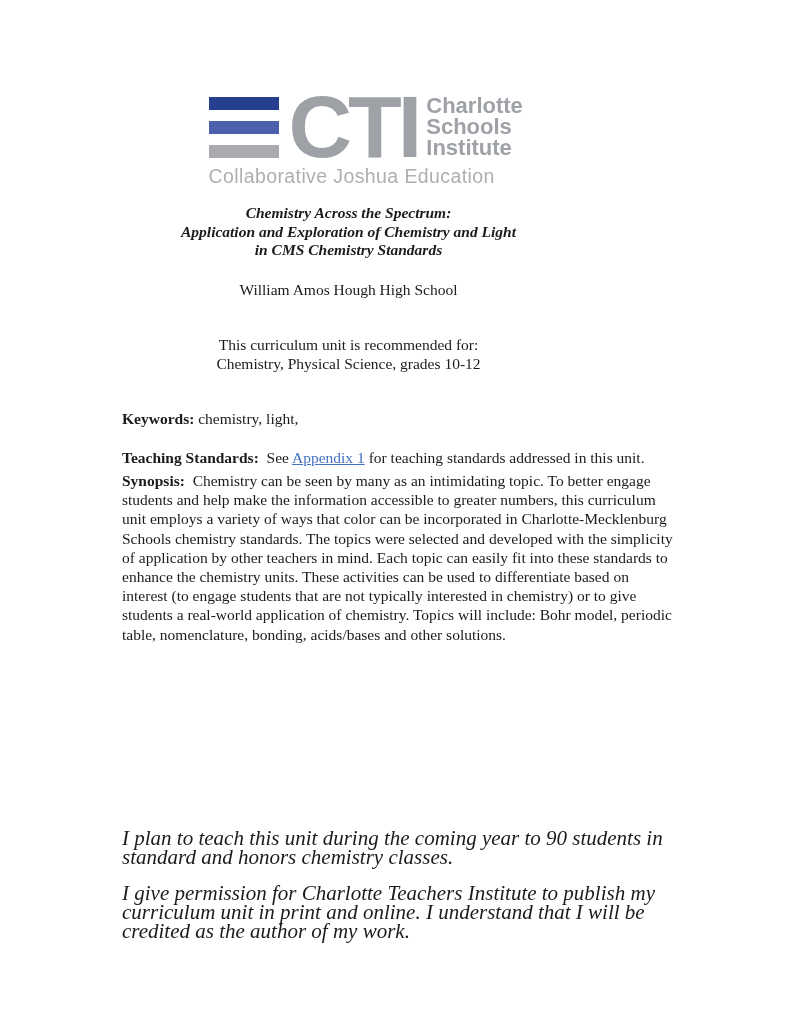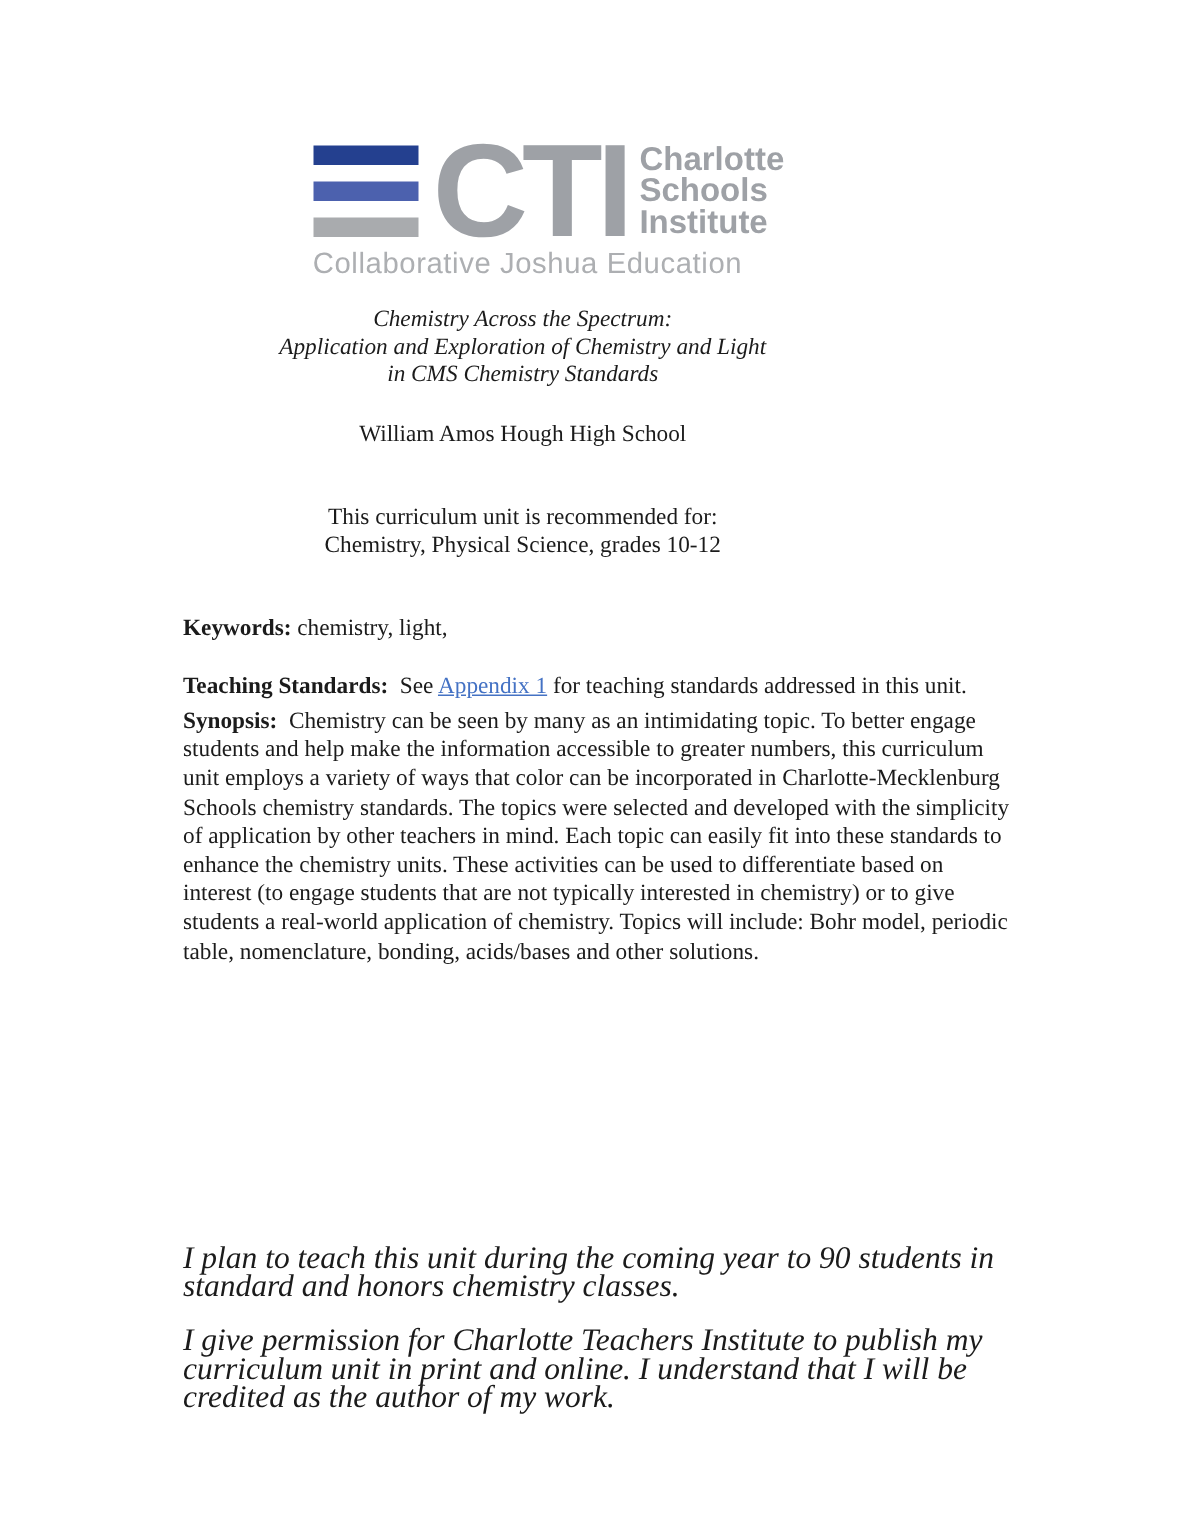--- a/index.html
+++ b/index.html
@@ -74,21 +74,21 @@
 
   
   .centered {
     position: absolute;
     left: 0;
     right: 0;
     text-align: center;
     font-size: 15.5px;
     line-height: 18.5px;
   }
-  .title-block { top: 204px; font-weight: normal; font-style: italic; }
+  .title-block { top: 204px; font-weight: bold; font-style: italic; }
   .byline-block { top: 281px; }
   .recommended-block { top: 336px; }
 
   .body-par {
     position: absolute;
     left: 122px;
     width: 552px;
     margin: 0;
     font-size: 15.5px;
     line-height: 19.2px;

